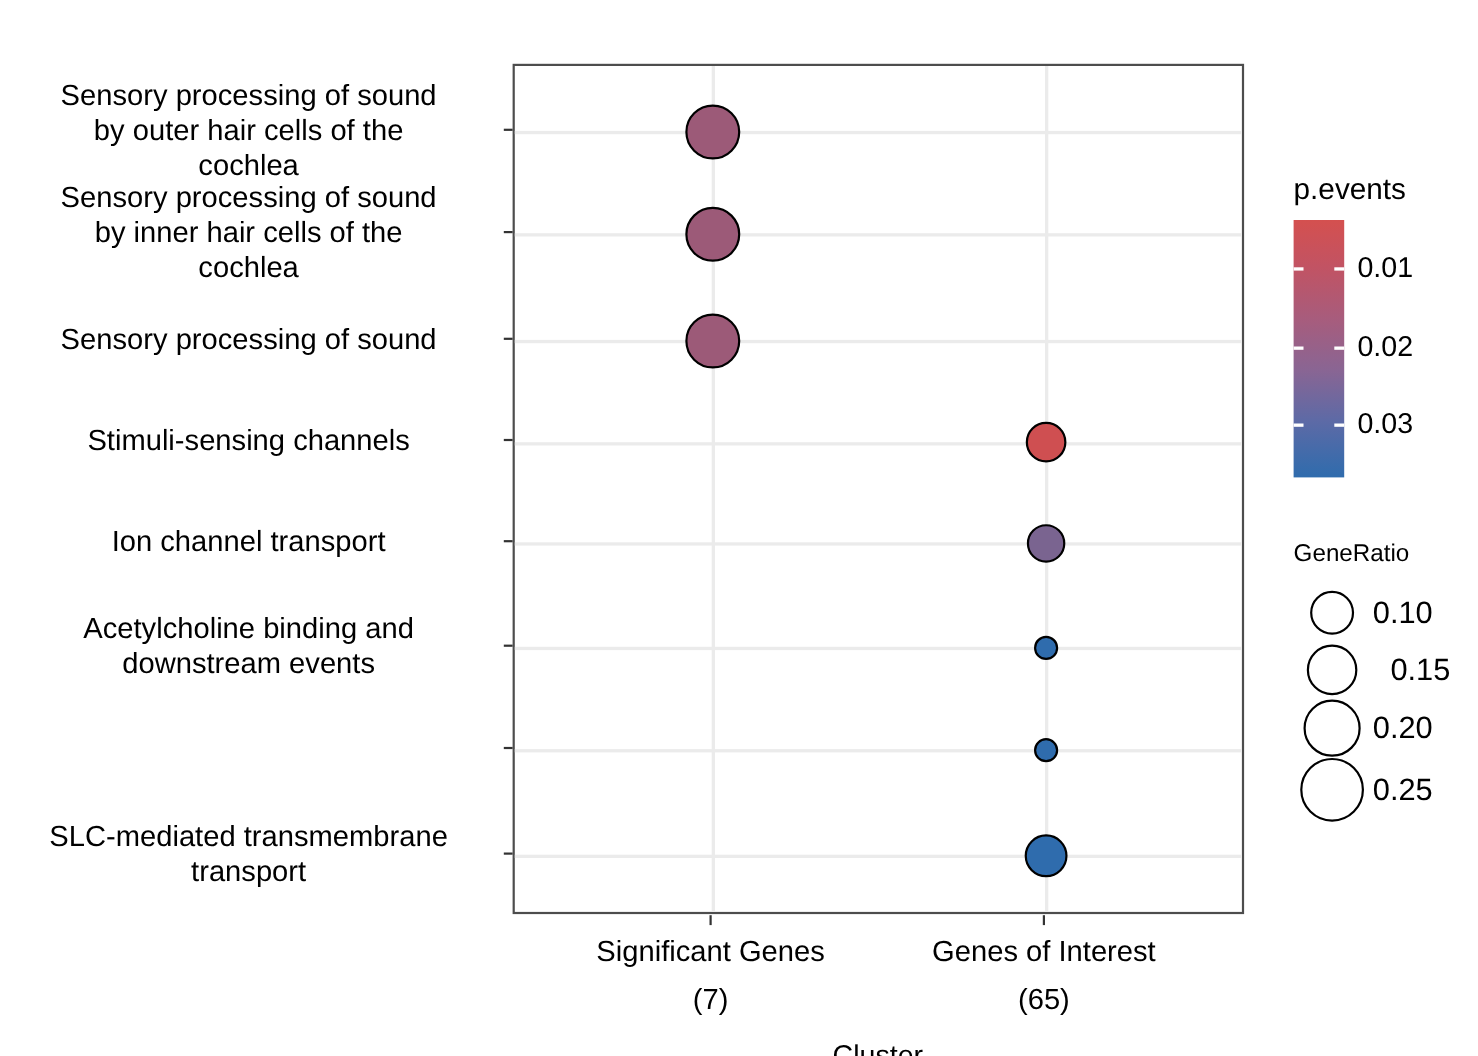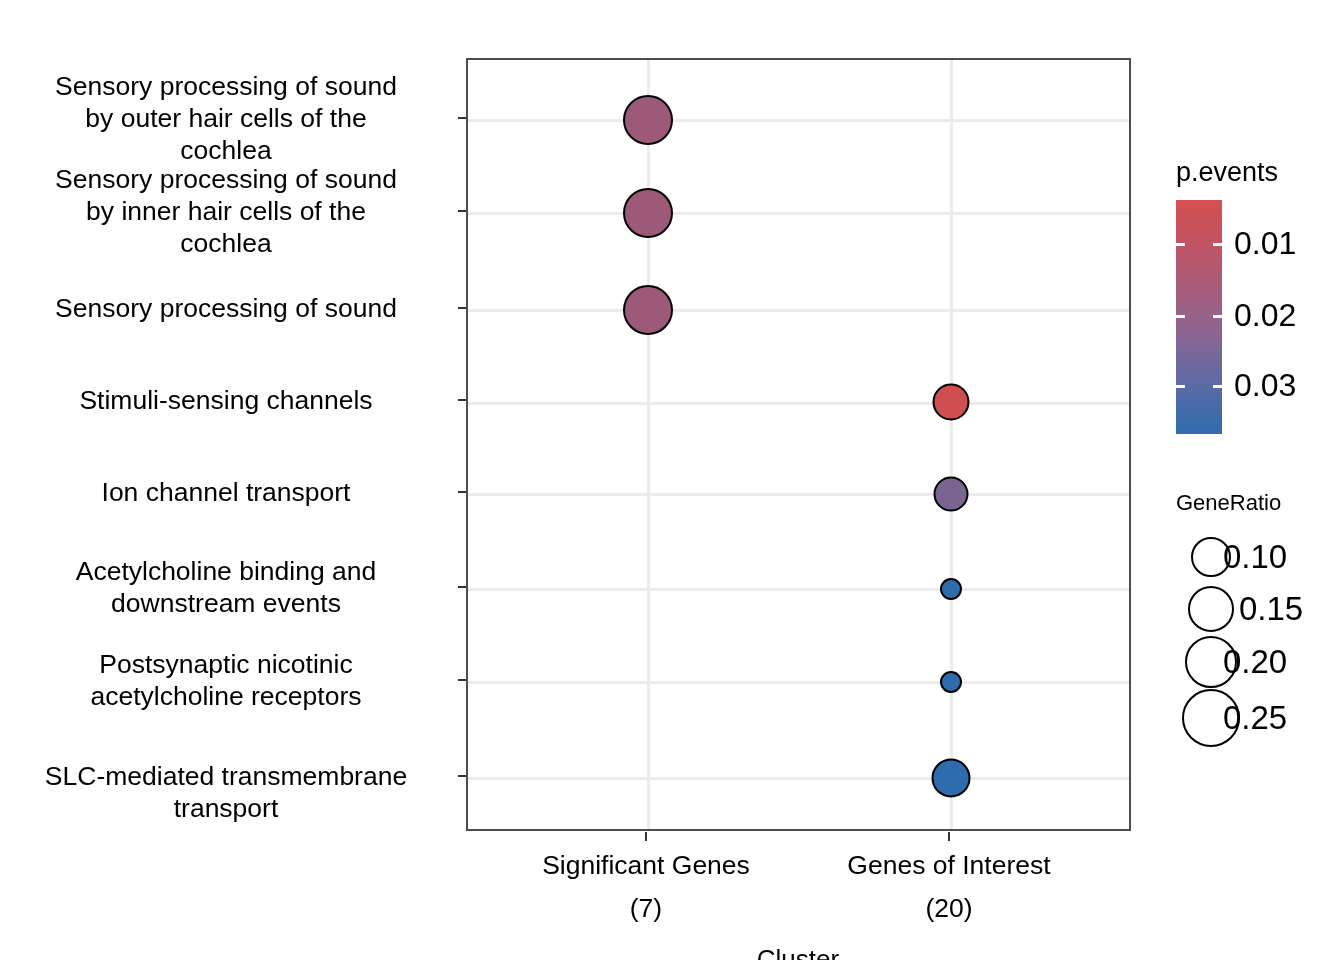--- a/index.html
+++ b/index.html
@@ -120,42 +120,42 @@
   .cbar-tick {
     position: absolute;
     height: 2.5px;
     background: #ffffff;
   }
   .cbar-tick.left  { left: 0;  width: 9px; }
   .cbar-tick.right { right: 0; width: 9px; }
   .cbar-label {
     position: absolute;
     left: 1234px;
-    font-size: 32px;
+    font-size: 26px;
     transform: translateY(-50%);
   }
 
   #legend-size-title {
     position: absolute;
     left: 1176px;
     top: 490px;
     font-size: 22px;
   }
   .size-circle {
     position: absolute;
     border-radius: 50%;
     border: 2.5px solid #000000;
     box-sizing: border-box;
     background: #ffffff;
     transform: translate(-50%, -50%);
   }
   .size-label {
     position: absolute;
-    left: 1223px;
-    font-size: 33px;
+    left: 1248px;
+    font-size: 28px;
     transform: translateY(-50%);
   }
 </style>
 </head>
 <body>
 
 <div id="panel">
   <div class="gridline-v" style="left:179px;"></div>
   <div class="gridline-v" style="left:482px;"></div>
 
@@ -184,42 +184,40 @@
 by outer hair cells of the
 cochlea</div>
   <div class="ylabel" style="top:153px;">Sensory processing of sound
 by inner hair cells of the
 cochlea</div>
   <div class="ylabel" style="top:250px;">Sensory processing of sound</div>
   <div class="ylabel" style="top:434px;">Ion channel transport</div>
   <div class="ylabel" style="top:342px;">Stimuli-sensing channels</div>
   <div class="ylabel" style="top:529px;">Acetylcholine binding and
 downstream events</div>
-  <div class="ylabel" style="top:622px;">Postsynaptic nicotinic
-acetylcholine receptors</div>
-  <div class="ylabel" style="top:718px;margin-top:16px;">SLC-mediated transmembrane
+  <div class="ylabel" style="top:718px;">SLC-mediated transmembrane
 transport</div>
 
   <div class="ytick" style="top:60px;"></div>
   <div class="ytick" style="top:153px;"></div>
   <div class="ytick" style="top:250px;"></div>
   <div class="ytick" style="top:342px;"></div>
   <div class="ytick" style="top:434px;"></div>
   <div class="ytick" style="top:529px;"></div>
   <div class="ytick" style="top:622px;"></div>
   <div class="ytick" style="top:718px;"></div>
 </div>
 
 <div class="xtick" style="left:646px; top:832px;"></div>
 <div class="xtick" style="left:949px; top:832px;"></div>
 
 <div class="xlabel" style="left:646px; top:844px;">Significant Genes
 (7)</div>
 <div class="xlabel" style="left:949px; top:844px;">Genes of Interest
-(20)</div>
+(65)</div>
 
 <div id="xaxis-title-inner">Cluster</div>
 
 <div id="legend-color-title">p.events</div>
 
 <div id="colorbar" style="background:linear-gradient(to bottom,#d4504f 0%,#c25363 18%,#a85c7c 38%,#8a6593 58%,#5d6aa6 78%,#2f6cad 100%);">
   <div class="cbar-tick left" style="top:43px;"></div>
   <div class="cbar-tick right" style="top:43px;"></div>
   <div class="cbar-tick left" style="top:115px;"></div>
   <div class="cbar-tick right" style="top:115px;"></div>

